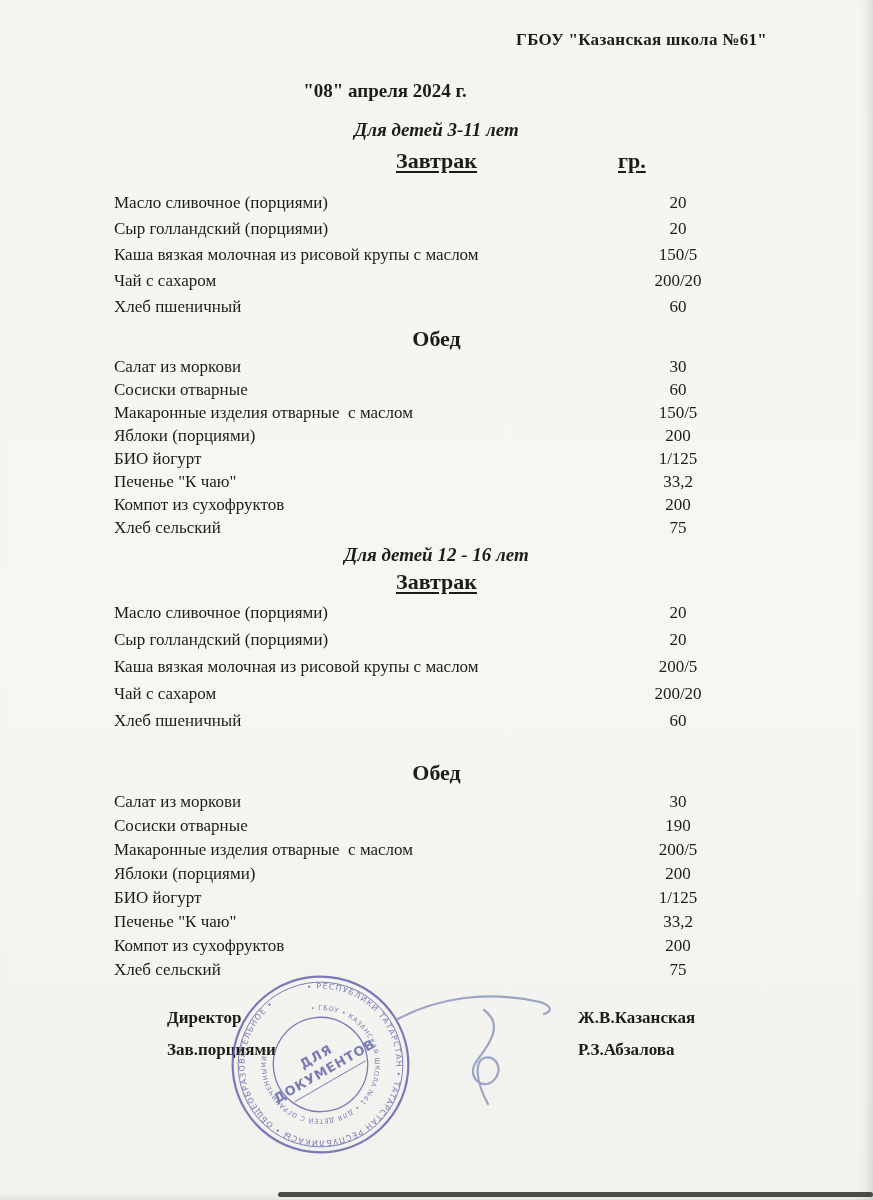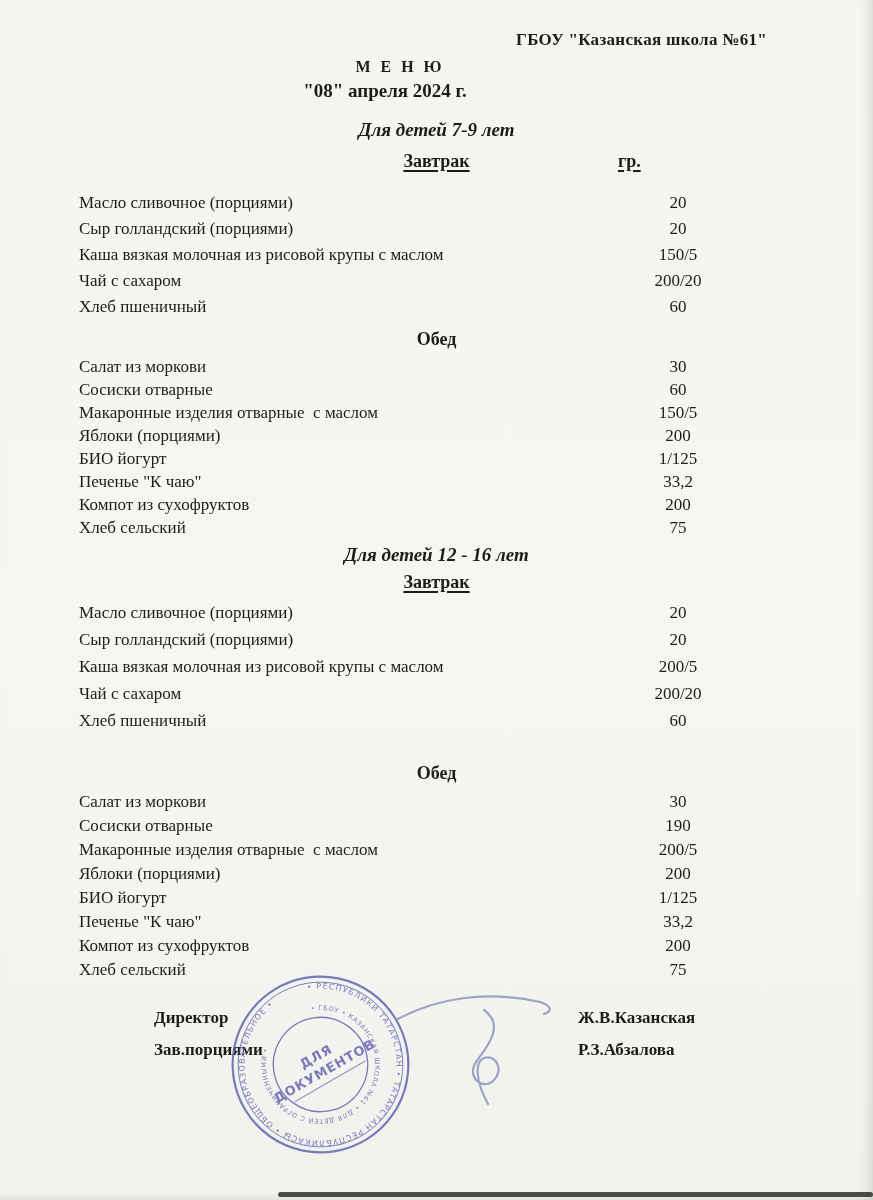--- a/index.html
+++ b/index.html
@@ -30,34 +30,34 @@
   }
   .sections { position:absolute; top:112px; left:0; right:0; }
   .age-group {
     text-align:center; font-weight:bold; font-style:italic;
     font-size:19px; line-height:24px;
   }
   .sec-0 .age-group { margin-top:6px; }
   .sec-1 { margin-top:4px; }
   .meal-header {
     position:relative; text-align:center;
-    font-weight:bold; font-size:18px; line-height:22px;
+    font-weight:bold; font-size:22px; line-height:22px;
   }
   .u { text-decoration:underline; text-underline-offset:3px; text-decoration-thickness:1.5px; }
   .grams-col { position:absolute; top:0; left:618px; width:120px; text-align:left; }
-  .item { position:relative; padding-left:79px; font-size:17px; white-space:pre-wrap; }
+  .item { position:relative; padding-left:114px; font-size:17px; white-space:pre-wrap; }
   .item-name { display:inline-block; }
   .item-qty { position:absolute; top:0; left:618px; width:120px; text-align:center; }
   .s0-m0 { margin-top:8px; }   .s0-m0 .items { margin-top:18px; } .s0-m0 .item { height:26px; line-height:26px; }
   .s0-m1 { margin-top:8px; }   .s0-m1 .items { margin-top:5px; }  .s0-m1 .item { height:23px; line-height:23px; }
   .s1-m0 { margin-top:4px; }   .s1-m0 .items { margin-top:6px; }  .s1-m0 .item { height:27px; line-height:27px; }
   .s1-m1 { margin-top:28px; }  .s1-m1 .items { margin-top:6px; }  .s1-m1 .item { height:24px; line-height:24px; }
   .sig { position:absolute; left:0; right:0; font-weight:bold; font-size:17px; }
   .sig-1 { top:1008px; } .sig-2 { top:1040px; }
-  .sig-role { position:absolute; left:154px; }
+  .sig-role { position:absolute; left:167px; }
   .sig-name { position:absolute; left:578px; }
   .stamp {
     position:absolute; left:228px; top:972px;
     transform:rotate(-10deg); opacity:.8;
   }
   .ring { fill:none; stroke:#5d5dab; }
   .ring-text {
     fill:#5d5dab; font-family:"DejaVu Sans", sans-serif;
     font-size:8.5px; letter-spacing:1.2px;
   }
@@ -73,26 +73,25 @@
     position:absolute; bottom:3px; left:278px; right:0; height:5px;
     background:#34332e; border-radius:3px; opacity:.88;
   }
 </style>
 </head>
 <body>
 
 <div class="page">
 
   <div class="doc-org">ГБОУ "Казанская школа №61"</div>
-  <div class="doc-title">М Е Н Ю</div>
   <div class="doc-date">"08" апреля 2024 г.</div>
 
   <div class="sections">
       <section class="section sec-0">
-        <h3 class="age-group">Для детей 7-9 лет</h3>
+        <h3 class="age-group">Для детей 3-11 лет</h3>
         <div class="meal s0-m0">
           <div class="meal-header"><span class="meal-title u">Завтрак</span><span class="grams-col u">гр.</span></div>
           <div class="items">
             <div class="item"><span class="item-name">Масло сливочное (порциями)</span><span class="item-qty">20</span></div>
             <div class="item"><span class="item-name">Сыр голландский (порциями)</span><span class="item-qty">20</span></div>
             <div class="item"><span class="item-name">Каша вязкая молочная из рисовой крупы с маслом</span><span class="item-qty">150/5</span></div>
             <div class="item"><span class="item-name">Чай с сахаром</span><span class="item-qty">200/20</span></div>
             <div class="item"><span class="item-name">Хлеб пшеничный</span><span class="item-qty">60</span></div>
           </div>
         </div>

